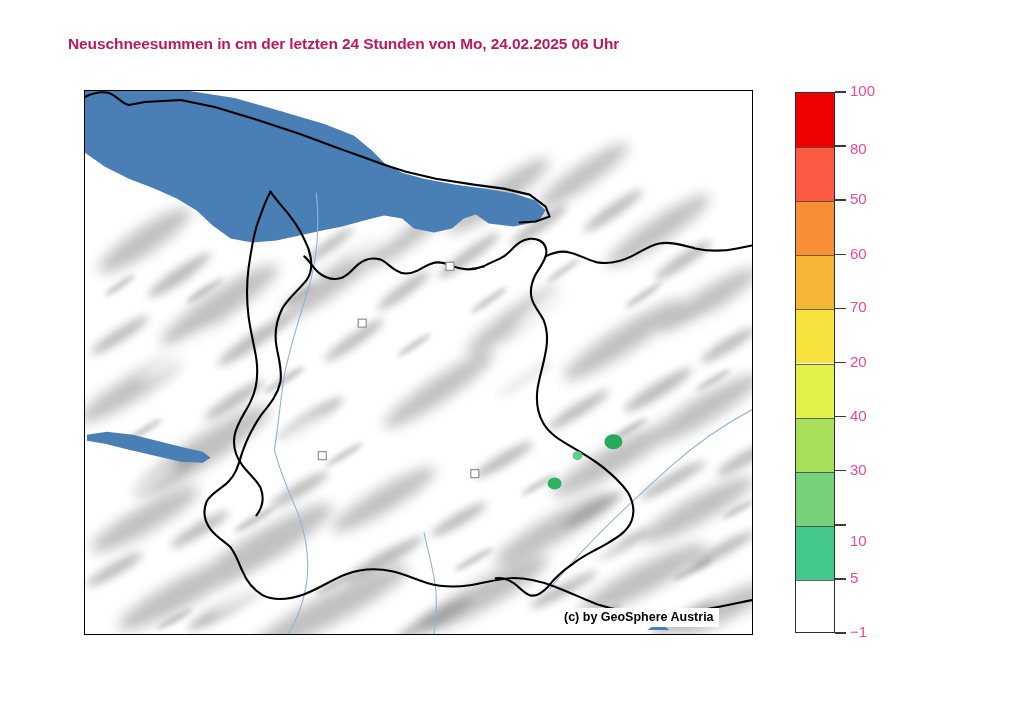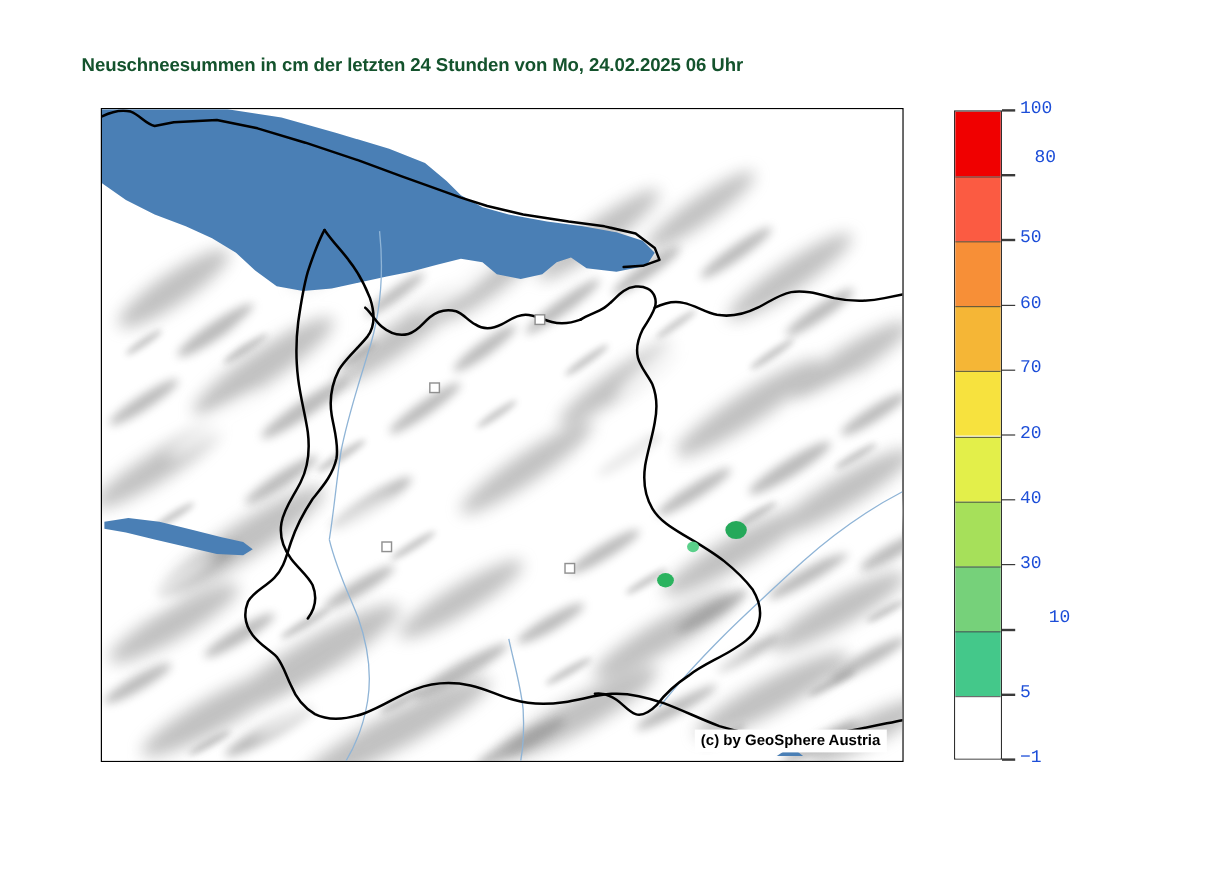--- a/index.html
+++ b/index.html
@@ -20,24 +20,24 @@
     left: 0; top: 0;
     width: 1024px;
     height: 724px;
     background: #ffffff;
   }
 
   
   .title {
     position: absolute;
     left: 68px;
-    top: 46px;
+    top: 35px;
     font-size: 15.5px;
     font-weight: bold;
-    color: #14532d;
+    color: #be185d;
     letter-spacing: -0.1px;
     white-space: nowrap;
   }
 
   
   .map-frame {
     position: absolute;
     left: 84px;
     top: 90px;
     width: 669px;
@@ -59,21 +59,20 @@
     position: absolute;
     left: 474px;
     top: 517px;
     background: #ffffff;
     color: #000000;
     font-size: 12.5px;
     font-weight: bold;
     padding: 2px 5px 3px 5px;
     white-space: nowrap;
     z-index: 40;
-    margin-left: 20px;
   }
 
   
   .cbar-wrap {
     position: absolute;
     left: 795px;
     top: 92px;
     width: 40px;
     height: 541px;
   }
@@ -110,24 +109,23 @@
     position: absolute;
     left: 40px;
     width: 11px;
     height: 1.6px;
     background: #3a3a3a;
   }
   .tick-label {
     position: absolute;
     left: 55px;
     font-size: 15px;
-    color: #1d4ed8;
+    color: #ec4899;
     line-height: 1;
     white-space: nowrap;
-    font-family: Liberation Mono, monospace;
   }
 </style>
 </head>
 <body>
 
 <div id="root">
 
   <div class="title">Neuschneesummen in cm der letzten 24 Stunden von Mo, 24.02.2025 06 Uhr</div>
 
   <div class="map-frame">
@@ -408,32 +406,32 @@
         <div class="cbar-sep" style="top: 54.1px;"></div>
       </div>
   </div>
   <div class="cbar-ticks">
 
   <div class="tick-line" style="top: 540.2px;"></div>
       <div class="tick-label" style="top: 532px;">−1</div>
       <div class="tick-line" style="top: 486.1px;"></div>
       <div class="tick-label" style="top: 477.9px;">5</div>
       <div class="tick-line" style="top: 432px;"></div>
-      <div class="tick-label" style="top: 415px; margin-left: 24px;">10</div>
+      <div class="tick-label" style="top: 441px;">10</div>
       <div class="tick-line" style="top: 377.9px;"></div>
       <div class="tick-label" style="top: 369.7px;">30</div>
       <div class="tick-line" style="top: 323.8px;"></div>
       <div class="tick-label" style="top: 315.6px;">40</div>
       <div class="tick-line" style="top: 269.7px;"></div>
       <div class="tick-label" style="top: 261.5px;">20</div>
       <div class="tick-line" style="top: 215.6px;"></div>
       <div class="tick-label" style="top: 207.4px;">70</div>
       <div class="tick-line" style="top: 161.5px;"></div>
       <div class="tick-label" style="top: 154px;">60</div>
       <div class="tick-line" style="top: 107.4px;"></div>
       <div class="tick-label" style="top: 99.2px;">50</div>
       <div class="tick-line" style="top: 53.3px;"></div>
-      <div class="tick-label" style="top: 32px; margin-left: 12px;">80</div>
+      <div class="tick-label" style="top: 49px;">80</div>
       <div class="tick-line" style="top: -0.8px;"></div>
       <div class="tick-label" style="top: -9px;">100</div>
     </div>
 
 </div>
 
 </body></html>

